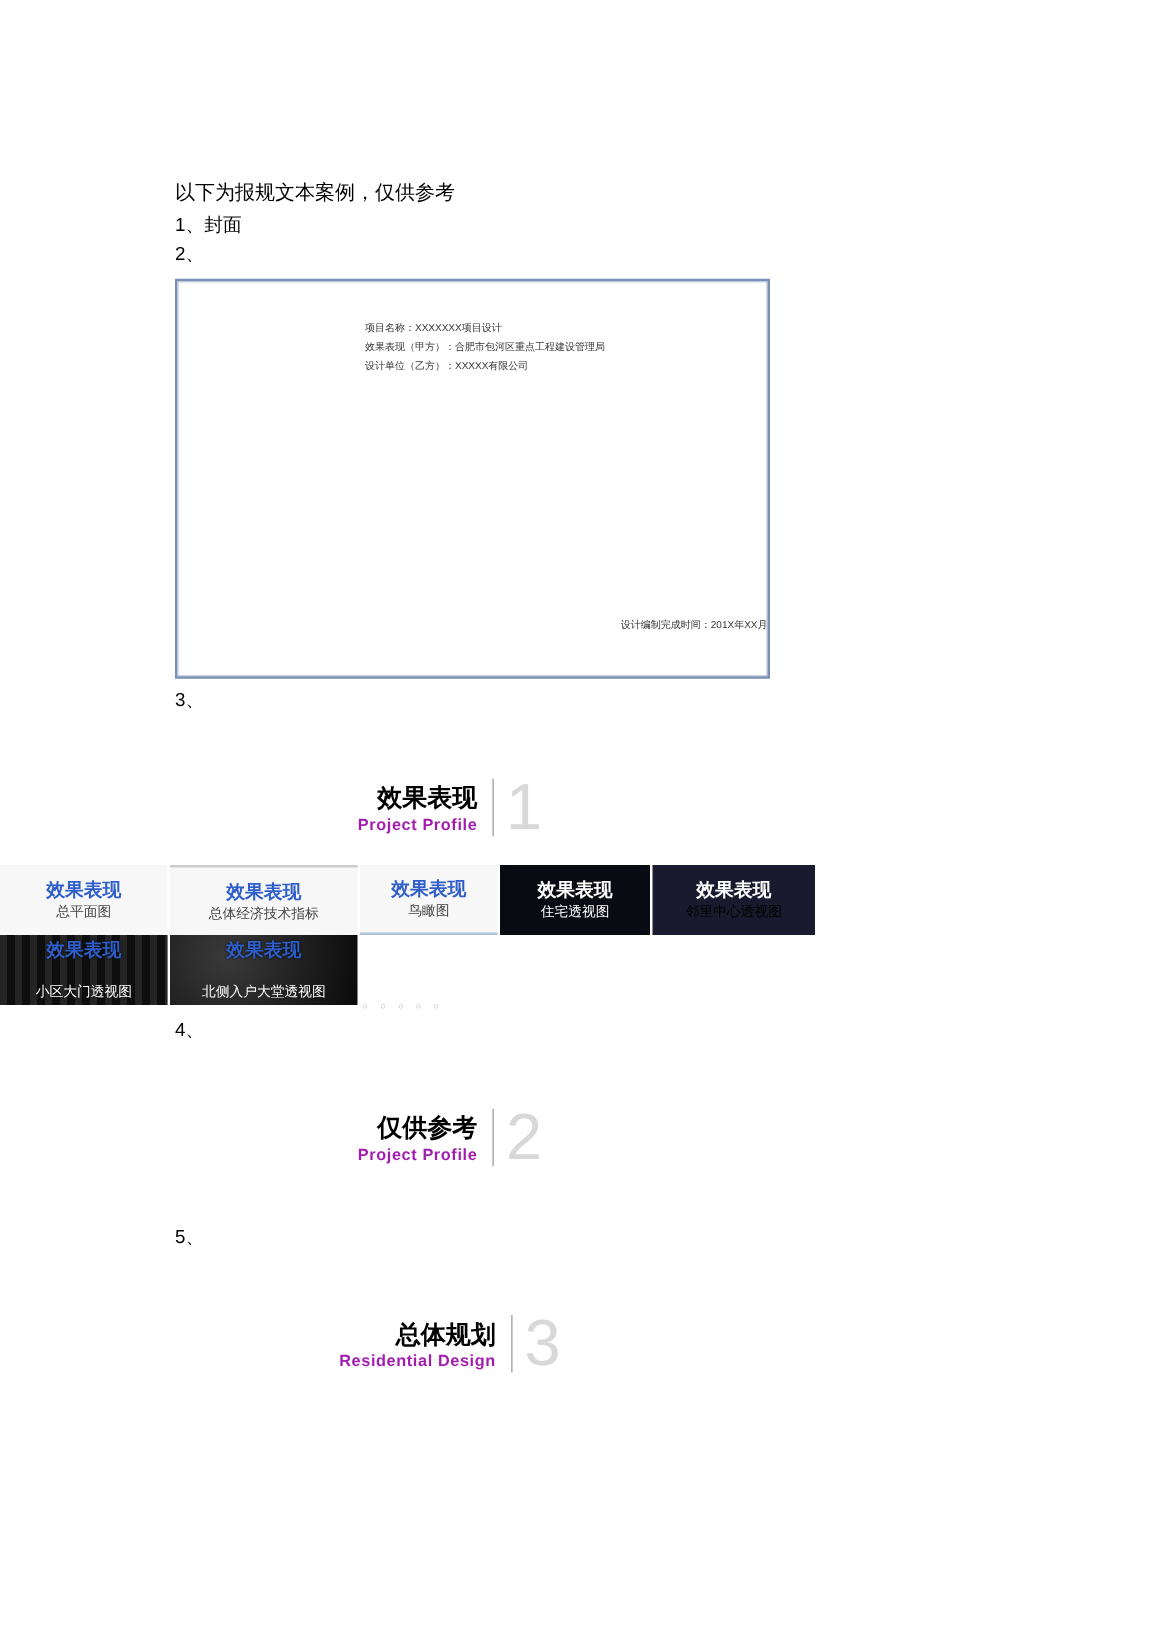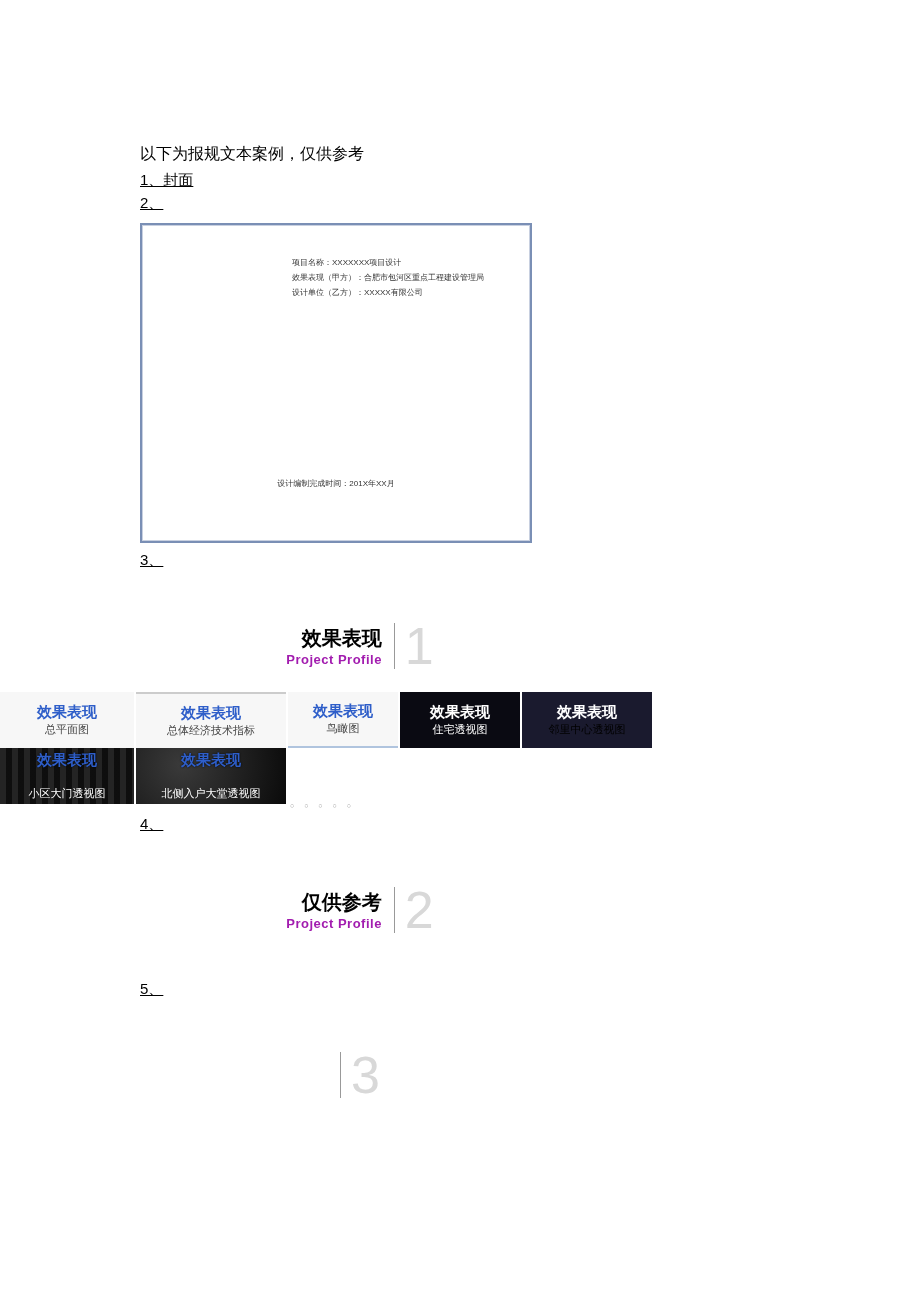--- a/index.html
+++ b/index.html
@@ -12,45 +12,44 @@
       color: #000;
     }
     .intro-line {
       font-size: 16px;
       margin-bottom: 6px;
       margin-top: 34px;
     }
     .num-line {
       font-size: 15px;
       margin-bottom: 4px;
-      text-decoration: underline;
     }
     .cover-box {
-      width: 392px;
+      width: 476px;
       height: 320px;
       border: 2px solid #7a8fb5;
       background: #fff;
       margin: 10px 0 8px 0;
       position: relative;
       padding: 30px 20px;
       box-shadow: inset 0 0 0 1px #c8d0e0;
     }
     .cover-info {
       margin-left: 130px;
       margin-top: 0px;
       font-size: 8px;
       color: #333;
       line-height: 1.9;
     }
     .cover-date {
       position: absolute;
-      bottom: 52px;
+      bottom: 36px;
       left: 0;
       right: 0;
-      text-align: center;
+      text-align: right;
       font-size: 8px;
       color: #333;
     }
     .section-title {
       display: flex;
       align-items: center;
       justify-content: center;
       margin: 50px 0 20px 0;
       position: relative;
       left: -100px;
@@ -210,15 +209,19 @@
     <div class="en">Project Profile</div>
   </div>
   <div class="section-divider"></div>
   <div class="section-num">2</div>
 </div>
 
 <div style="height:24px"></div>
 <div class="num-line">5、</div>
 
 <div class="section-title">
+  <div class="section-text">
+    <div class="cn">总体规划</div>
+    <div class="en">Residential Design</div>
+  </div>
   <div class="section-divider"></div>
   <div class="section-num">3</div>
 </div>
 
 </body></html>

